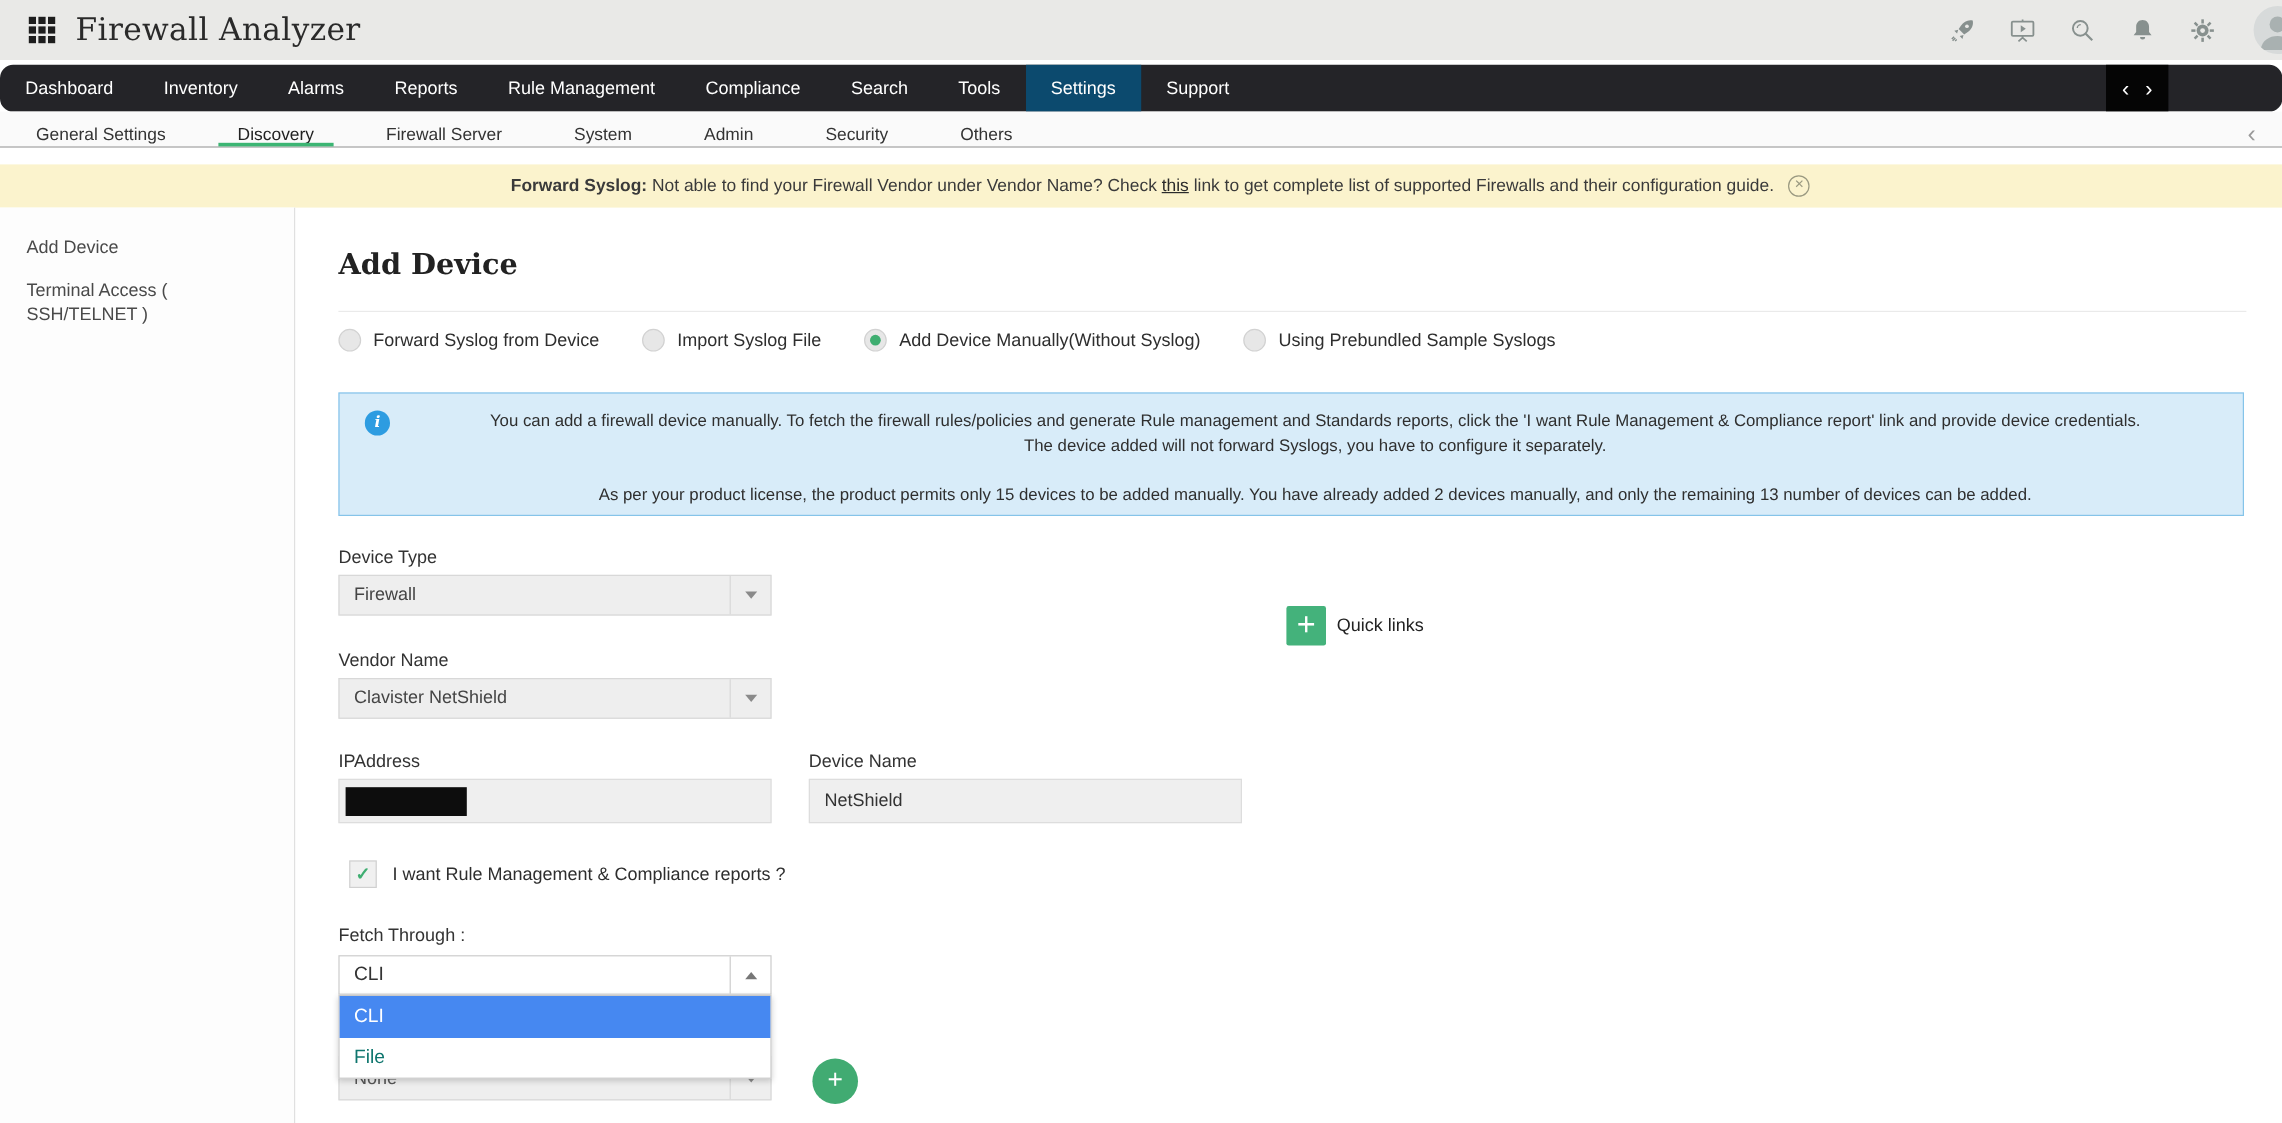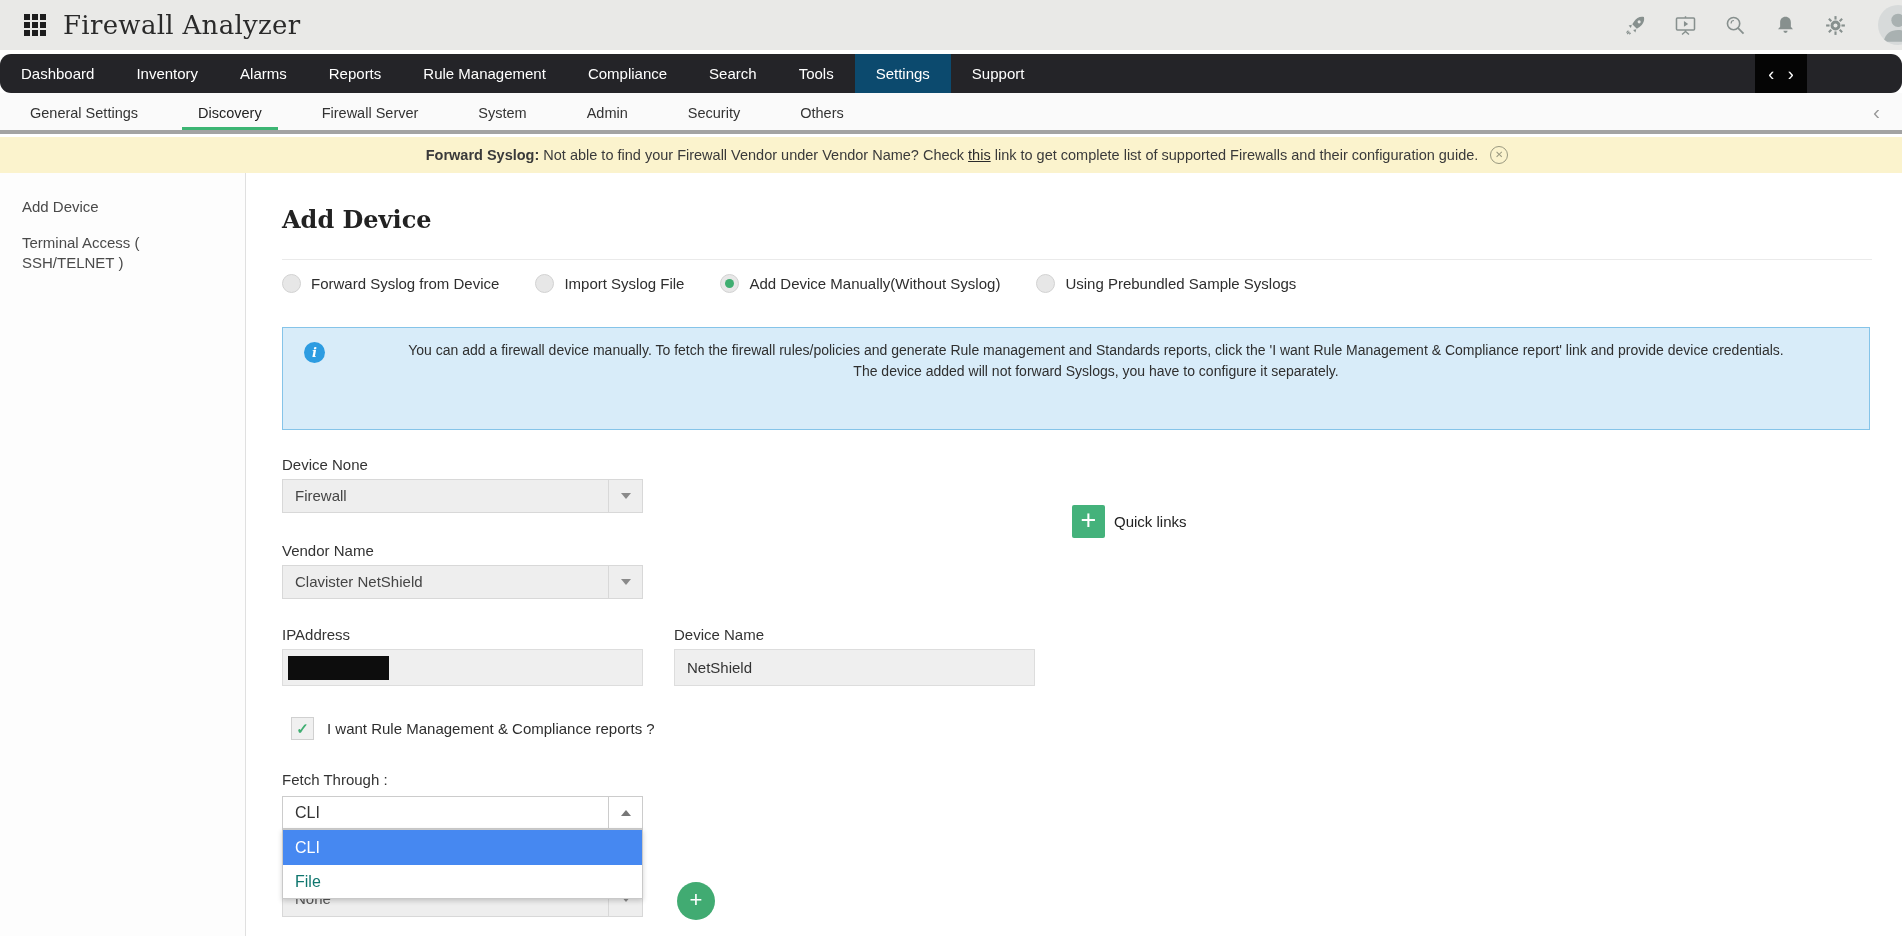--- a/index.html
+++ b/index.html
@@ -17,21 +17,21 @@
   .avatar { width:40px; height:40px; border-radius:50%; background:#d7dada; margin-right:-16px; margin-left:4px; overflow:hidden; cursor:pointer; }
 
   
   .nav { position:absolute; top:54px; left:0; right:0; height:39px; background:#242428; display:flex; color:#fff; font-size:15px;border-radius:11px; }
   .nav-item { padding:0 21px; line-height:39px; cursor:pointer; white-space:nowrap; }
   .nav-item.active { background:#0c4a6e; }
   .nav-chevrons { position:absolute; right:95px; top:0; width:52px; height:39px; background:#050505; display:flex; align-items:center; justify-content:space-evenly; color:#fff; font-size:18px; }
   .nav-chevrons span { cursor:pointer; line-height:36px; }
 
   
-  .subnav { position:absolute; top:93px; left:0; right:0; height:41px; background:#fafafa; border-bottom:4px solid #a3a3a3; display:flex; font-size:14.5px; color:#333; }
+  .subnav { position:absolute; top:93px; left:0; right:0; height:30px; background:#fafafa; border-bottom:1px solid #a3a3a3; display:flex; font-size:14.5px; color:#333; }
   .subnav-item { padding:0 30px; line-height:40px; position:relative; cursor:pointer; white-space:nowrap; }
   .subnav-item.active { color:#222; }
   .subnav-item.active::after { content:""; position:absolute; left:14px; right:14px; bottom:0; height:3px; background:#3cb573; }
   .subnav-collapse { position:absolute; right:22px; top:7px; color:#9a9a9a; font-size:21px; cursor:pointer; }
 
   
   .banner { position:absolute; top:137px; left:0; right:0; height:36px; background:#fbf3cd; display:flex; align-items:center; justify-content:center; gap:12px; font-size:14.5px; color:#3a3a3a;padding-left:32px; }
   .banner b { font-weight:bold; }
   .banner a { color:#2b2b2b; text-decoration:underline; cursor:pointer; }
   .banner-close { width:18px; height:18px; border:1px solid #9a9980; border-radius:50%; color:#9a9980; font-size:10px; line-height:16px; text-align:center; cursor:pointer; flex:0 0 auto; }
@@ -212,23 +212,24 @@
       <span>Using Prebundled Sample Syslogs</span>
     </div>
   </div>
 
   <div class="info-box">
     <span class="info-icon">i</span>
     <div class="info-line l1">
       <span>You can add a firewall device manually. To fetch the firewall rules/policies and generate Rule management and Standards reports, click the 'I want Rule Management &amp; Compliance report' link and provide device credentials.</span><br>
       <span>The device added will not forward Syslogs, you have to configure it separately.</span>
     </div>
-  </div>
-
-  <div class="field-label" style="left:282px; top:456px;">Device None</div>
+    <div class="info-line l3">As per your product license, the product permits only 15 devices to be added manually. You have already added 2 devices manually, and only the remaining 13 number of devices can be added.</div>
+  </div>
+
+  <div class="field-label" style="left:282px; top:456px;">Device Type</div>
   <div class="select" style="left:282px; top:479px;">
     <span class="val">Firewall</span>
     <span class="arrow">
         <span class="tri-down"></span>
       </span>
   </div>
 
   <div class="quick-sq"></div>
   <div class="quick-label">Quick links</div>
 

